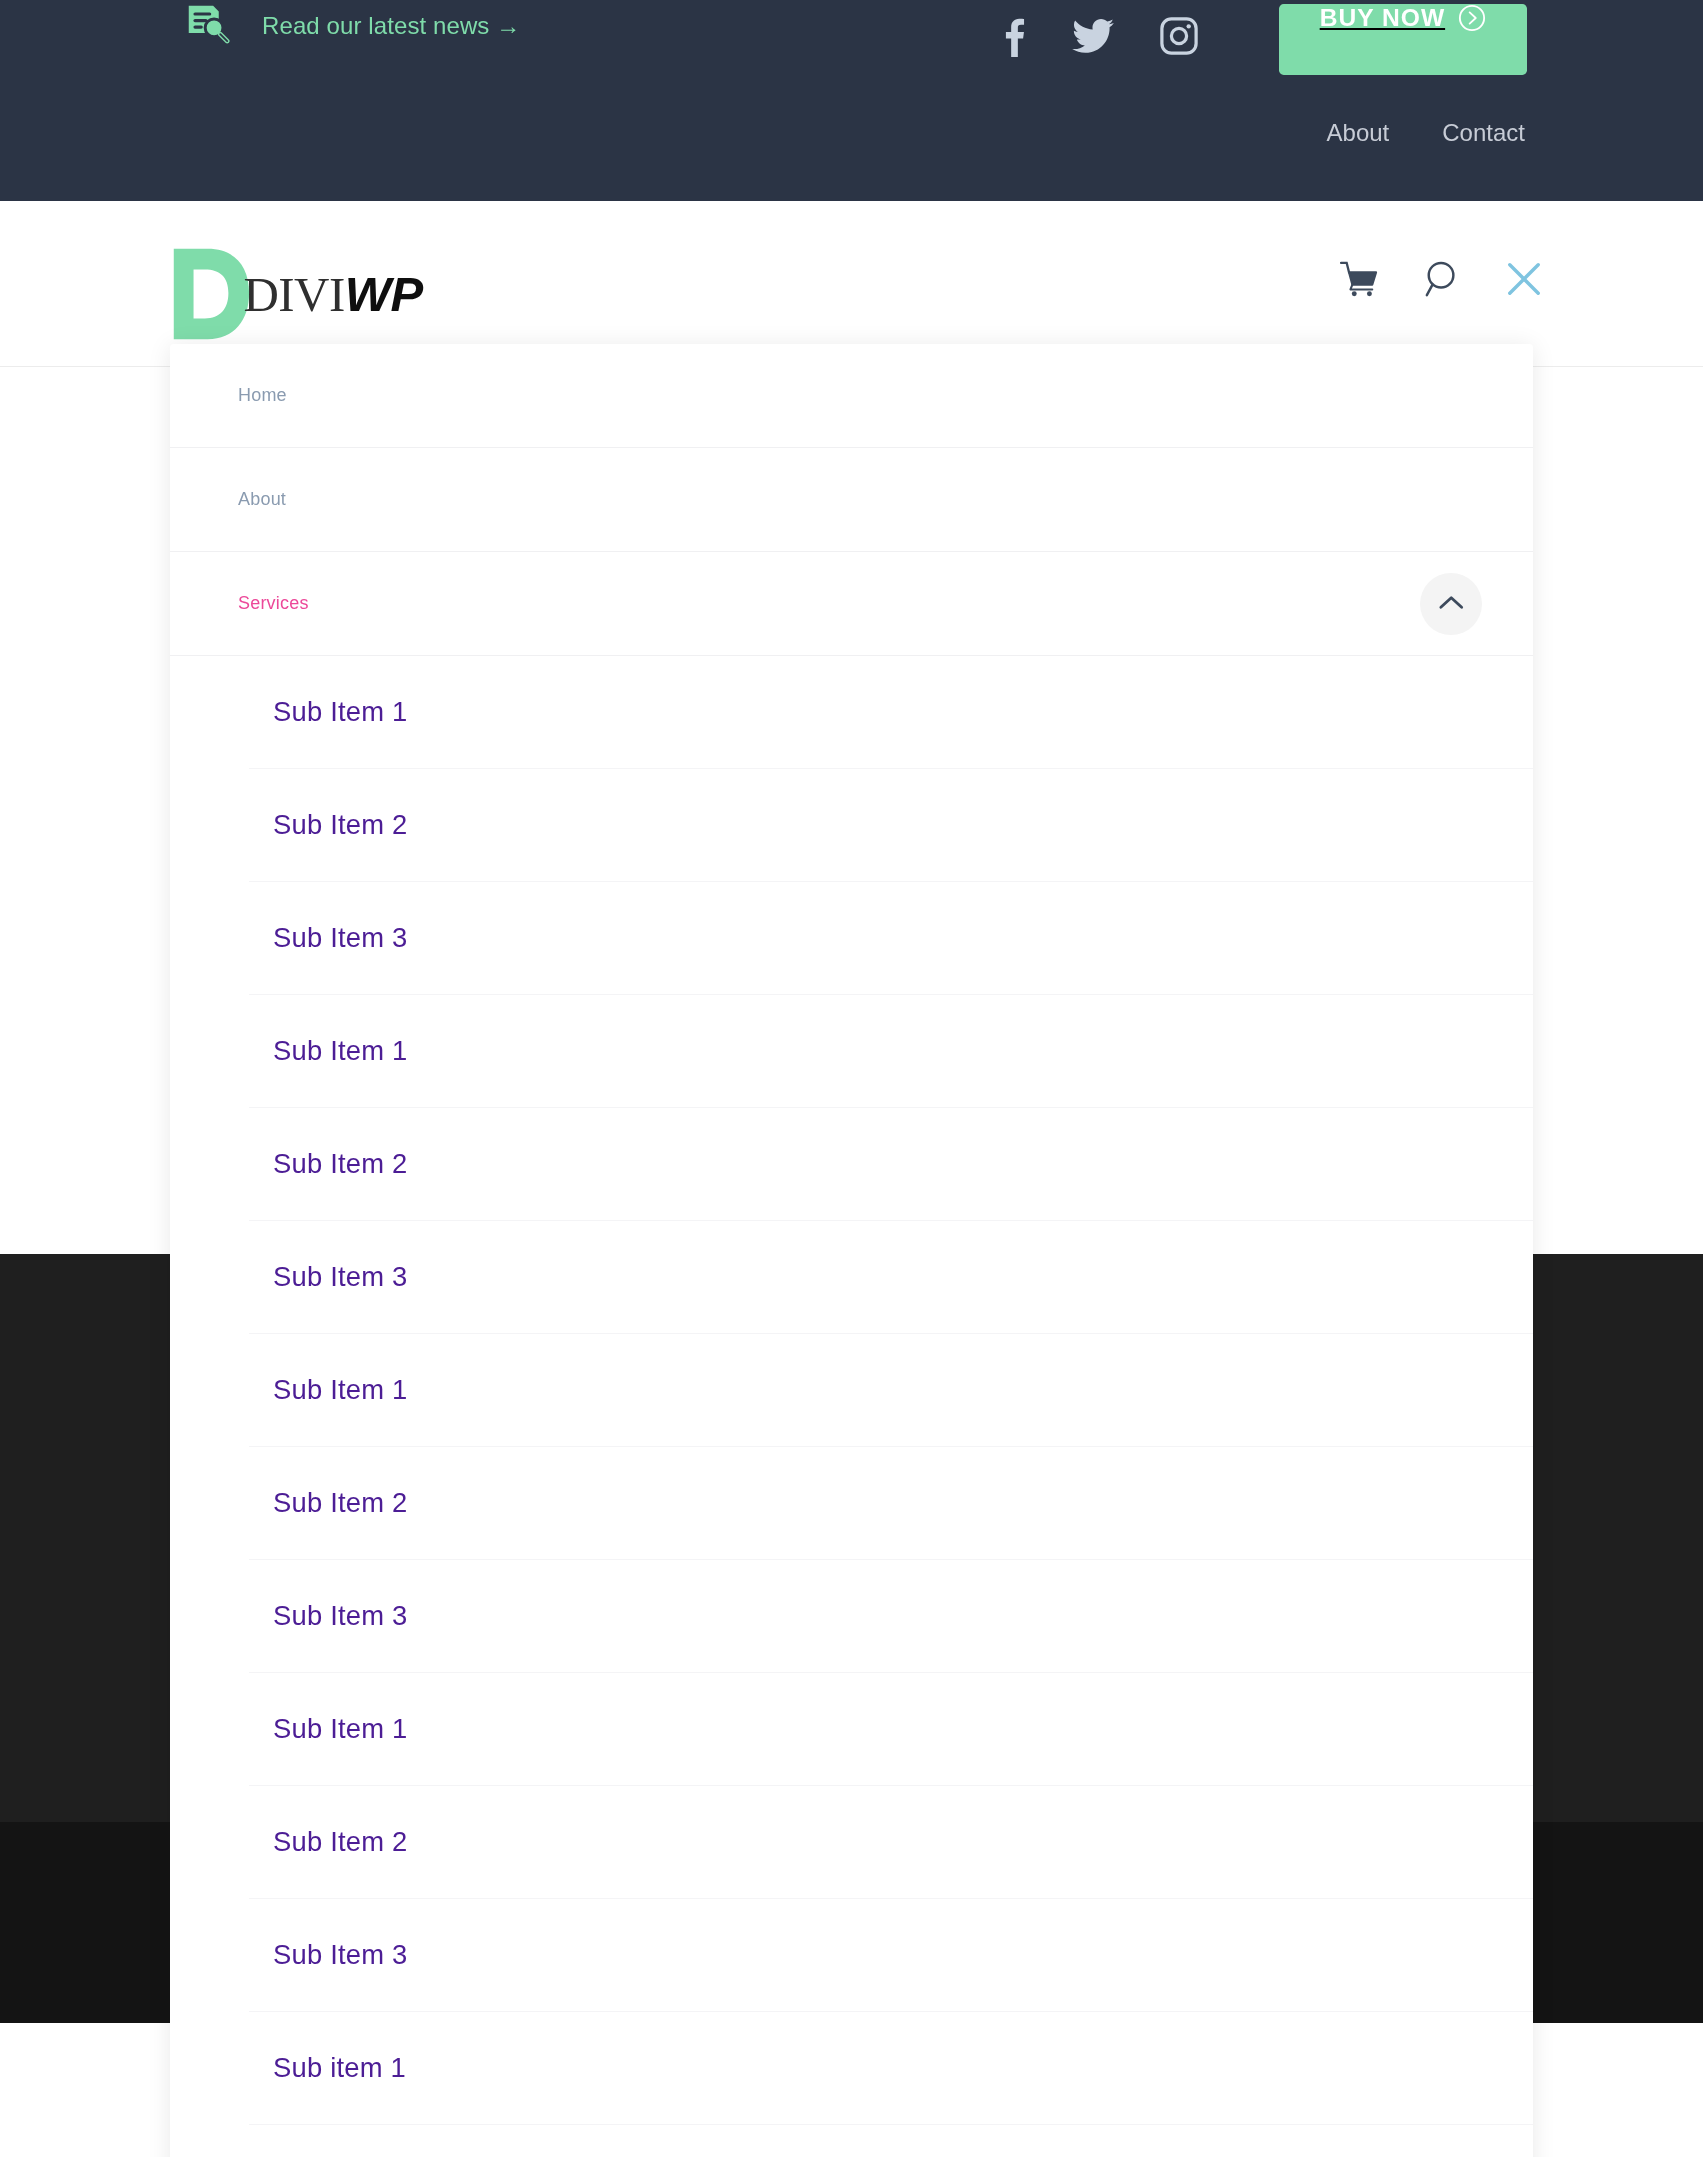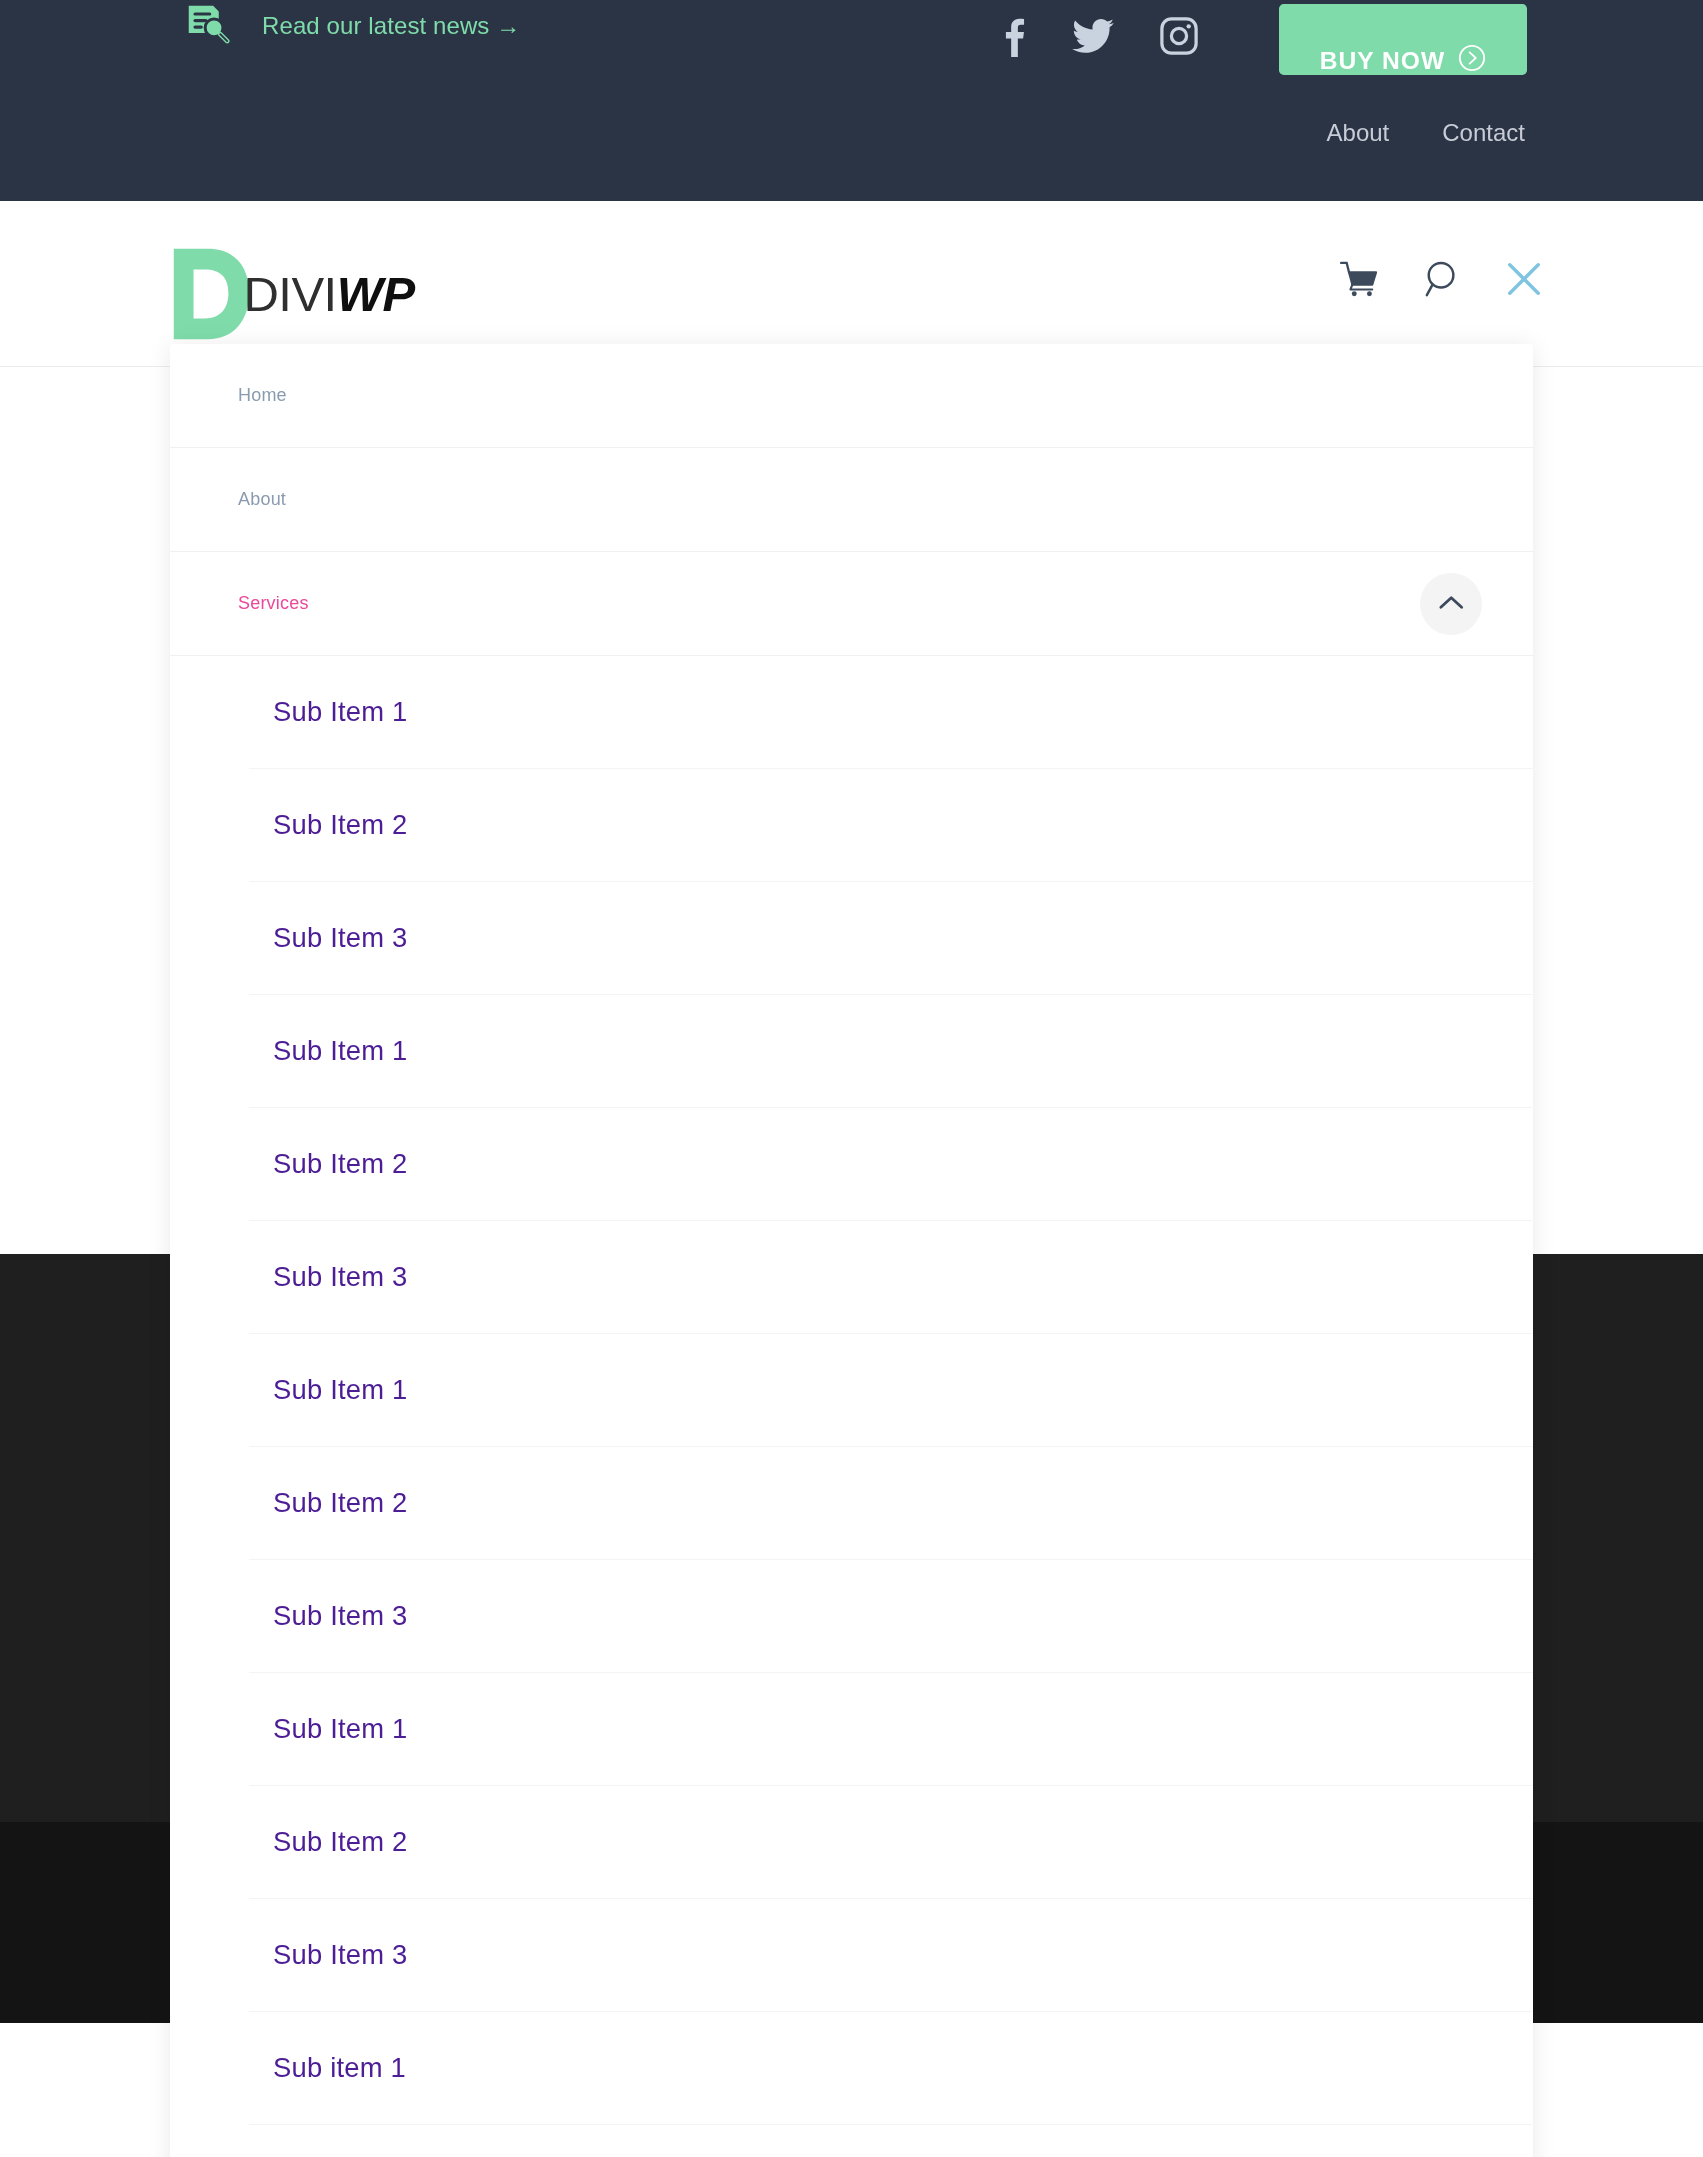--- a/index.html
+++ b/index.html
@@ -90,24 +90,25 @@
   .buy-now {
     position: absolute;
     left: 1279px;
     top: 3.8px;
     width: 248px;
     height: 71px;
     background: #7fdcaa;
     border: none;
     border-radius: 4.7px;
     display: flex;
-    align-items: flex-end;
+    align-items: flex-start;
     justify-content: center;
     gap: 13.2px;
     cursor: pointer;
+    text-decoration: underline;
   }
 
   .buy-now-label {
     color: #ffffff;
     font-size: 24.6px;
     font-weight: bold;
     letter-spacing: 1px;
   }
 
   .topbar-row2 {
@@ -153,21 +154,21 @@
 
   .logo-mark { display: block; }
 
   .logo-word {
     font-size: 49px;
     letter-spacing: -0.5px;
     line-height: 1;
     margin-left: -7.6px;
     white-space: nowrap;
   }
-  .logo-word .light { color: #2f2f2f; font-weight: 300; }
+  .logo-word .light { color: #2f2f2f; font-weight: 300; font-family: Liberation Serif, serif; }
   .logo-word .bold  { color: #0f0f0f; font-weight: 800; font-style: italic; }
 
   .header-icons {
     position: absolute;
     right: 161px;
     top: 59px;
     display: flex;
     align-items: center;
     gap: 46px;
   }

